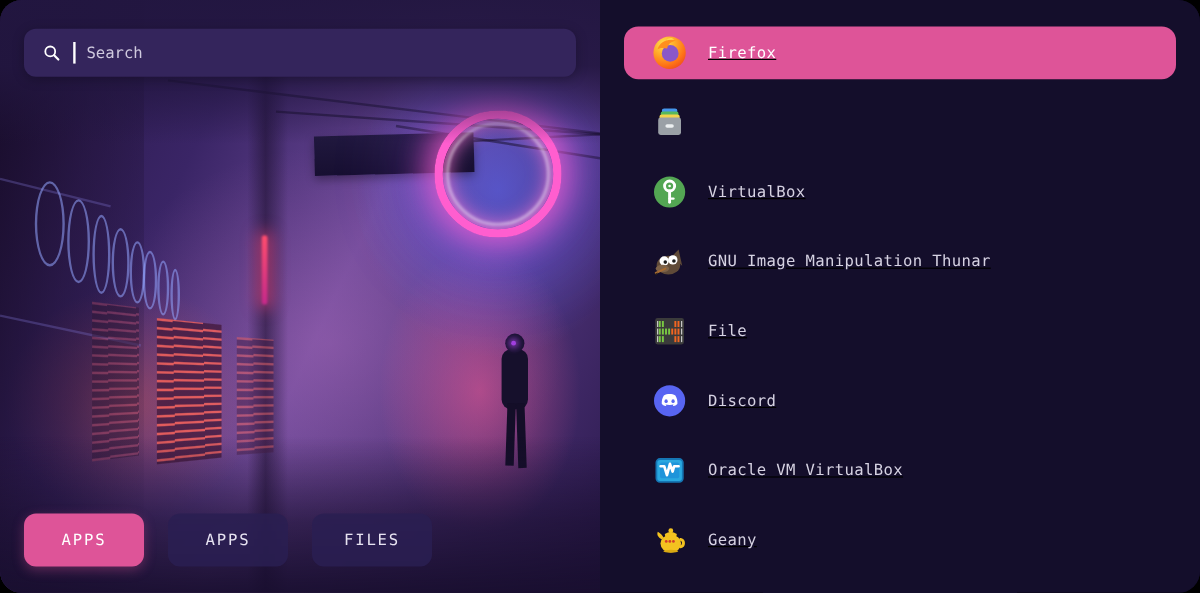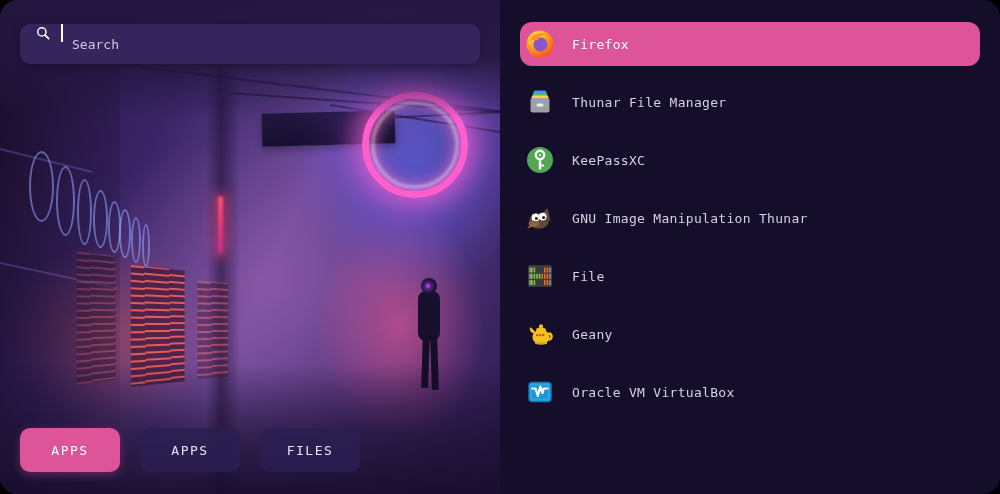--- a/index.html
+++ b/index.html
@@ -86,40 +86,40 @@
   .fig-leg-l{left:12px;top:58px;width:7px;height:52px;background:#140e28;transform:rotate(2deg);}
   .fig-leg-r{left:21px;top:58px;width:7px;height:54px;background:#140e28;transform:rotate(-2deg);}
 
   .ground{left:0;bottom:0;width:500px;height:130px;
     background:linear-gradient(180deg,rgba(26,15,48,0) 0%,rgba(26,15,48,.65) 55%,rgba(24,14,46,.95) 100%);}
   .top-fade{left:0;top:0;width:500px;height:120px;
     background:linear-gradient(180deg,rgba(34,22,64,.97) 0%,rgba(34,22,64,.9) 55px,rgba(34,22,64,0) 100%);}
 
   
   .search-bar{position:absolute;left:20px;top:24px;width:460px;height:40px;z-index:5;
-    background:var(--search-bg);border-radius:10px;display:flex;
+    background:var(--search-bg);border-radius:10px;display:flex;align-items:center;
     padding:0 14px;gap:9px;box-shadow:0 2px 10px rgba(0,0,0,.25);}
   .search-bar svg{flex:none;display:block;}
   .caret{width:2px;height:18px;background:#fff;flex:none;}
   .search-input{flex:1;background:transparent;border:none;outline:none;
     color:#fff;font-family:inherit;font-size:13px;}
   .search-input::placeholder{color:#cfc9de;opacity:1;}
 
   
   .mode-tabs{position:absolute;left:20px;bottom:22px;width:460px;display:flex;gap:20px;z-index:5;}
   .mode-tab{width:100px;height:44px;border:none;border-radius:10px;cursor:pointer;
     background:rgba(42,31,82,.88);color:#e7e3f1;font-family:inherit;font-size:13px;
     letter-spacing:1.5px;display:flex;align-items:center;justify-content:center;}
   .mode-tab.active{background:var(--accent);color:#fff;box-shadow:0 3px 10px rgba(222,84,152,.35);}
 
   
   .right-pane{position:relative;width:500px;height:494px;background:var(--panel-bg);
     padding:22px 20px 0 20px;flex:none;}
   .app-row{width:460px;height:44px;margin-bottom:14px;border-radius:12px;
-    display:flex;align-items:center;padding-left:4px;gap:16px;cursor:pointer;}
+    display:flex;align-items:center;padding-left:22px;gap:16px;cursor:pointer;text-decoration:underline;}
   .app-row.selected{background:var(--accent);}
   .app-row .app-icon{width:32px;height:32px;flex:none;display:flex;align-items:center;justify-content:center;}
   .app-icon svg{width:32px;height:32px;display:block;}
   .app-label{font-size:13px;color:var(--text);letter-spacing:.3px;}
   .app-row.selected .app-label{color:var(--text-bright);}
 </style>
 </head>
 <body>
 
 <div class="launcher">
@@ -201,34 +201,33 @@
     <div class="app-row">
       <span class="app-icon">
         <svg viewBox="0 0 32 32">
           <rect x="9.5" y="4.5" width="13" height="4" rx="2" fill="#4596ec"></rect>
           <rect x="8.5" y="7" width="15" height="4" rx="2" fill="#57b85c"></rect>
           <rect x="7.5" y="9.5" width="17" height="4" rx="2" fill="#f3d44b"></rect>
           <rect x="6.5" y="12" width="19" height="14.5" rx="2" fill="#9aa0a6"></rect>
           <rect x="12.5" y="17.5" width="7" height="3" rx="1.5" fill="#eceff1"></rect>
         </svg>
       </span>
-      <span class="app-label">Thunar File Manager</span>
     </div>
 
     <div class="app-row">
       <span class="app-icon">
         <svg viewBox="0 0 32 32">
           <circle cx="16" cy="16" r="13" fill="#53a653"></circle>
           <circle cx="16" cy="11" r="4.2" fill="none" stroke="#ffffff" stroke-width="2.4"></circle>
           <circle cx="16" cy="11" r="1.1" fill="#ffffff"></circle>
           <line x1="16" y1="15.2" x2="16" y2="24.5" stroke="#ffffff" stroke-width="2.4" stroke-linecap="round"></line>
           <line x1="16" y1="21.5" x2="19.2" y2="21.5" stroke="#ffffff" stroke-width="2" stroke-linecap="round"></line>
         </svg>
       </span>
-      <span class="app-label">KeePassXC</span>
+      <span class="app-label">VirtualBox</span>
     </div>
 
     <div class="app-row">
       <span class="app-icon">
         <svg viewBox="0 0 32 32">
           <path d="M23.5 6 L26.5 19.5 L17.5 12 Z" fill="#5f4a38"></path>
           <ellipse cx="15" cy="19" rx="9.8" ry="7.8" fill="#5f4a38"></ellipse>
           <circle cx="11.5" cy="15.5" r="3.9" fill="#ffffff"></circle>
           <circle cx="18.7" cy="14.6" r="3.9" fill="#ffffff"></circle>
           <circle cx="12.4" cy="16.4" r="1.5" fill="#1d1d1d"></circle>
@@ -270,43 +269,54 @@
             <rect x="5.6" y="13.8" width="0.9" height="5"></rect>
               <rect x="25.6" y="13.8" width="0.9" height="5"></rect>
             <rect x="5.6" y="20.1" width="0.9" height="5"></rect>
               <rect x="25.6" y="20.1" width="0.9" height="5"></rect>
           </g>
         </svg>
       </span>
       <span class="app-label">File</span>
     </div>
 
+    <div class="app-row">
+      <span class="app-icon">
+        <svg viewBox="0 0 32 32">
+          <circle cx="16" cy="16" r="13" fill="#5865f2"></circle>
+          <path fill="#ffffff" d="M11.2 11.5c1.5-.7 3-1.1 4.8-1.1s3.3.4 4.8 1.1c1.3 2.1 1.95 4.6 1.7 7.2-1.1 1.05-2.6 1.75-3.35 1.6l-.6-1.1c.45-.15.9-.35 1.3-.6-2.4 1.1-5.3 1.1-7.7 0 .4.25.85.45 1.3.6l-.6 1.1c-.75.15-2.25-.55-3.35-1.6-.25-2.6.4-5.1 1.7-7.2z"></path>
+          <ellipse cx="13.1" cy="16.3" rx="1.35" ry="1.55" fill="#5865f2"></ellipse>
+          <ellipse cx="18.9" cy="16.3" rx="1.35" ry="1.55" fill="#5865f2"></ellipse>
+        </svg>
+      </span>
+      <span class="app-label">Discord</span>
+    </div>
+
+    <div class="app-row">
+      <span class="app-icon">
+        <svg viewBox="0 0 32 32">
+          <rect x="5" y="6.5" width="22" height="19" rx="3" fill="#29a8e0" stroke="#1576b4" stroke-width="1.5"></rect>
+          <rect x="8" y="9.5" width="16" height="13" rx="1.5" fill="#1583d6" opacity="0.55"></rect>
+          <path d="M8.5 12.5 h3 l2.3 7.5 2.5-9.5 2.2 6.5 1.3-4.5 h3.7" stroke="#ffffff" stroke-width="2.2" fill="none" stroke-linejoin="round" stroke-linecap="round"></path>
+        </svg>
+      </span>
+      <span class="app-label">Oracle VM VirtualBox</span>
+    </div>
 
     <div class="app-row">
       <span class="app-icon">
         <svg viewBox="0 0 32 32">
           <circle cx="17" cy="8.2" r="2" fill="#f3c220"></circle>
           <path d="M12 11 Q17 7.5 22 11 L21.5 14 H12.5 Z" fill="#f3c220"></path>
           <ellipse cx="17" cy="19" rx="8.6" ry="7.4" fill="#f3c220"></ellipse>
           <path d="M9.8 15.5 C6.5 14.5 5 11.5 6.2 9.2 C8.3 10.3 10 12.2 11 14 Z" fill="#f3c220"></path>
           <path d="M25.2 15.5 C28.4 16.2 28.4 21 25.2 21.6" stroke="#f3c220" stroke-width="2.4" fill="none" stroke-linecap="round"></path>
           <circle cx="13.2" cy="17.2" r="1.15" fill="#d43d2a"></circle>
           <circle cx="16.2" cy="17.2" r="1.15" fill="#d43d2a"></circle>
           <circle cx="19.2" cy="17.2" r="1.15" fill="#d43d2a"></circle>
           <ellipse cx="17" cy="25.4" rx="6.2" ry="1.2" fill="#d9a912"></ellipse>
         </svg>
       </span>
       <span class="app-label">Geany</span>
     </div>
 
-    <div class="app-row">
-      <span class="app-icon">
-        <svg viewBox="0 0 32 32">
-          <rect x="5" y="6.5" width="22" height="19" rx="3" fill="#29a8e0" stroke="#1576b4" stroke-width="1.5"></rect>
-          <rect x="8" y="9.5" width="16" height="13" rx="1.5" fill="#1583d6" opacity="0.55"></rect>
-          <path d="M8.5 12.5 h3 l2.3 7.5 2.5-9.5 2.2 6.5 1.3-4.5 h3.7" stroke="#ffffff" stroke-width="2.2" fill="none" stroke-linejoin="round" stroke-linecap="round"></path>
-        </svg>
-      </span>
-      <span class="app-label">Oracle VM VirtualBox</span>
-    </div>
-
   </div>
 </div>
 
 </body></html>

